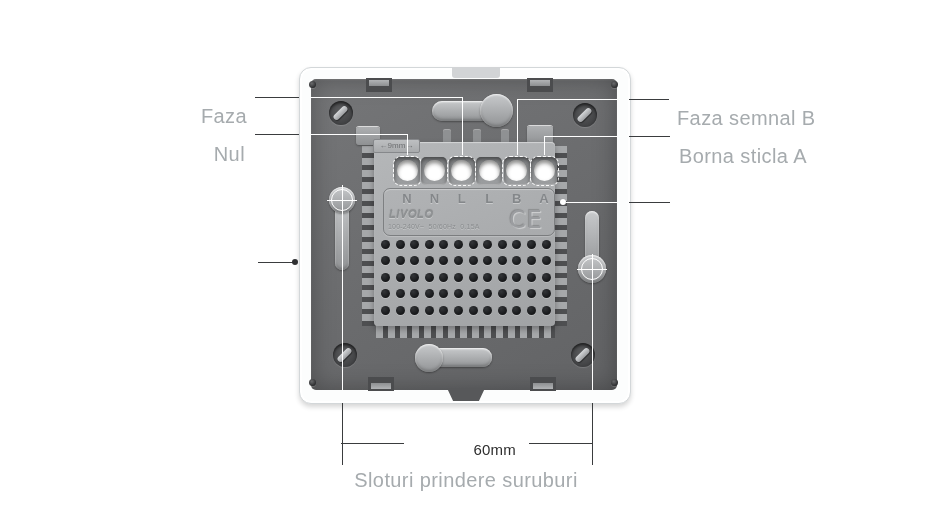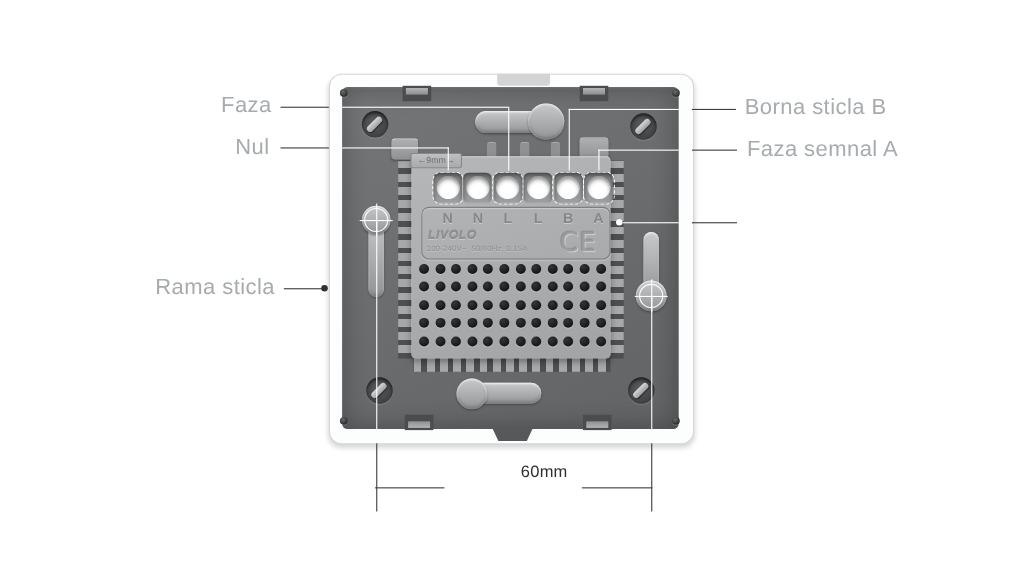--- a/index.html
+++ b/index.html
@@ -1,19 +1,19 @@
 <!DOCTYPE html>
 <html><head>
 <meta charset="utf-8">
 <style>
   html,body{margin:0;padding:0;background:#fff;}
   .stage{position:relative;width:930px;height:522px;background:#fff;overflow:hidden;
          font-family:"Liberation Sans",sans-serif;}
   
-  .lbl{position:absolute;font-size:20px;line-height:21px;color:#a6abae;letter-spacing:.4px;white-space:nowrap;}
+  .lbl{position:absolute;font-size:20px;line-height:21px;color:#a6abae;letter-spacing:.4px;white-space:nowrap;margin-top:20px;}
   .lbl.ra{text-align:right;}
   .lbl.dim{font-size:15px;line-height:16px;color:#2e2e2e;letter-spacing:.2px;text-align:right;}
   .lbl.ctr{text-align:center;}
   
   .ln{position:absolute;background:#3a3c3e;}
   .ln.w{background:#ffffff;}
   .edot{position:absolute;width:6px;height:6px;border-radius:50%;}
   .edot.w{background:#ffffff;box-shadow:0 0 1px rgba(0,0,0,.3);}
   .edot.d{background:#2f3032;}
   
@@ -237,18 +237,18 @@
   <div class="ln" style="left:258px;top:262px;width:36px;height:1px;"></div>
   <div class="edot d" style="left:292px;top:259px;"></div>
   <div class="ln" style="left:342px;top:403px;width:1px;height:62px;"></div>
   <div class="ln" style="left:592px;top:403px;width:1px;height:62px;"></div>
   <div class="ln" style="left:341px;top:443px;width:63px;height:1px;"></div>
   <div class="ln" style="left:529px;top:443px;width:64px;height:1px;"></div>
 
   
   <div class="lbl ra" style="right:683px;top:86px;">Faza</div>
   <div class="lbl ra" style="right:685px;top:124px;">Nul</div>
-  <div class="lbl ra" style="right:680px;top:251px;">Rama sticla</div>
-  <div class="lbl" style="left:677px;top:88px;">Borna sticla B</div>
-  <div class="lbl" style="left:679px;top:126px;">Faza semnal A</div>
+  <div class="lbl" style="left:677px;top:88px;">Faza semnal B</div>
+  <div class="lbl" style="left:679px;top:126px;">Borna sticla A</div>
   <div class="lbl dim" style="left:416px;top:422px;width:100px;">60mm</div>
+  <div class="lbl ctr" style="left:316px;top:450px;width:300px;">Sloturi prindere suruburi</div>
 
 </div>
 
 </body></html>

